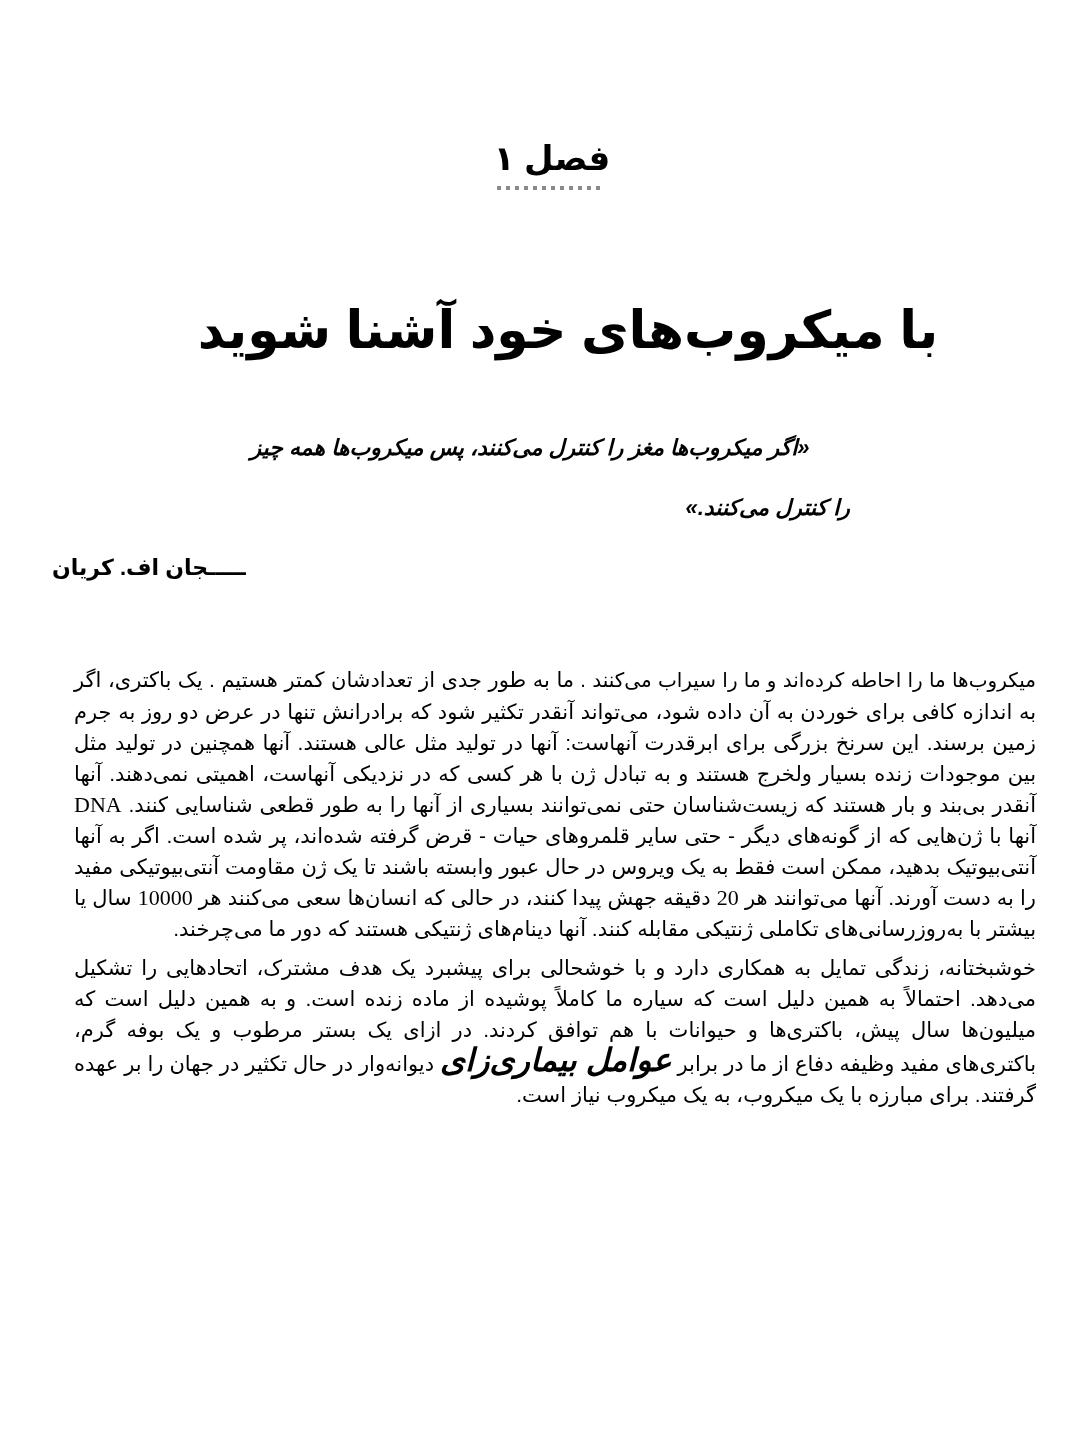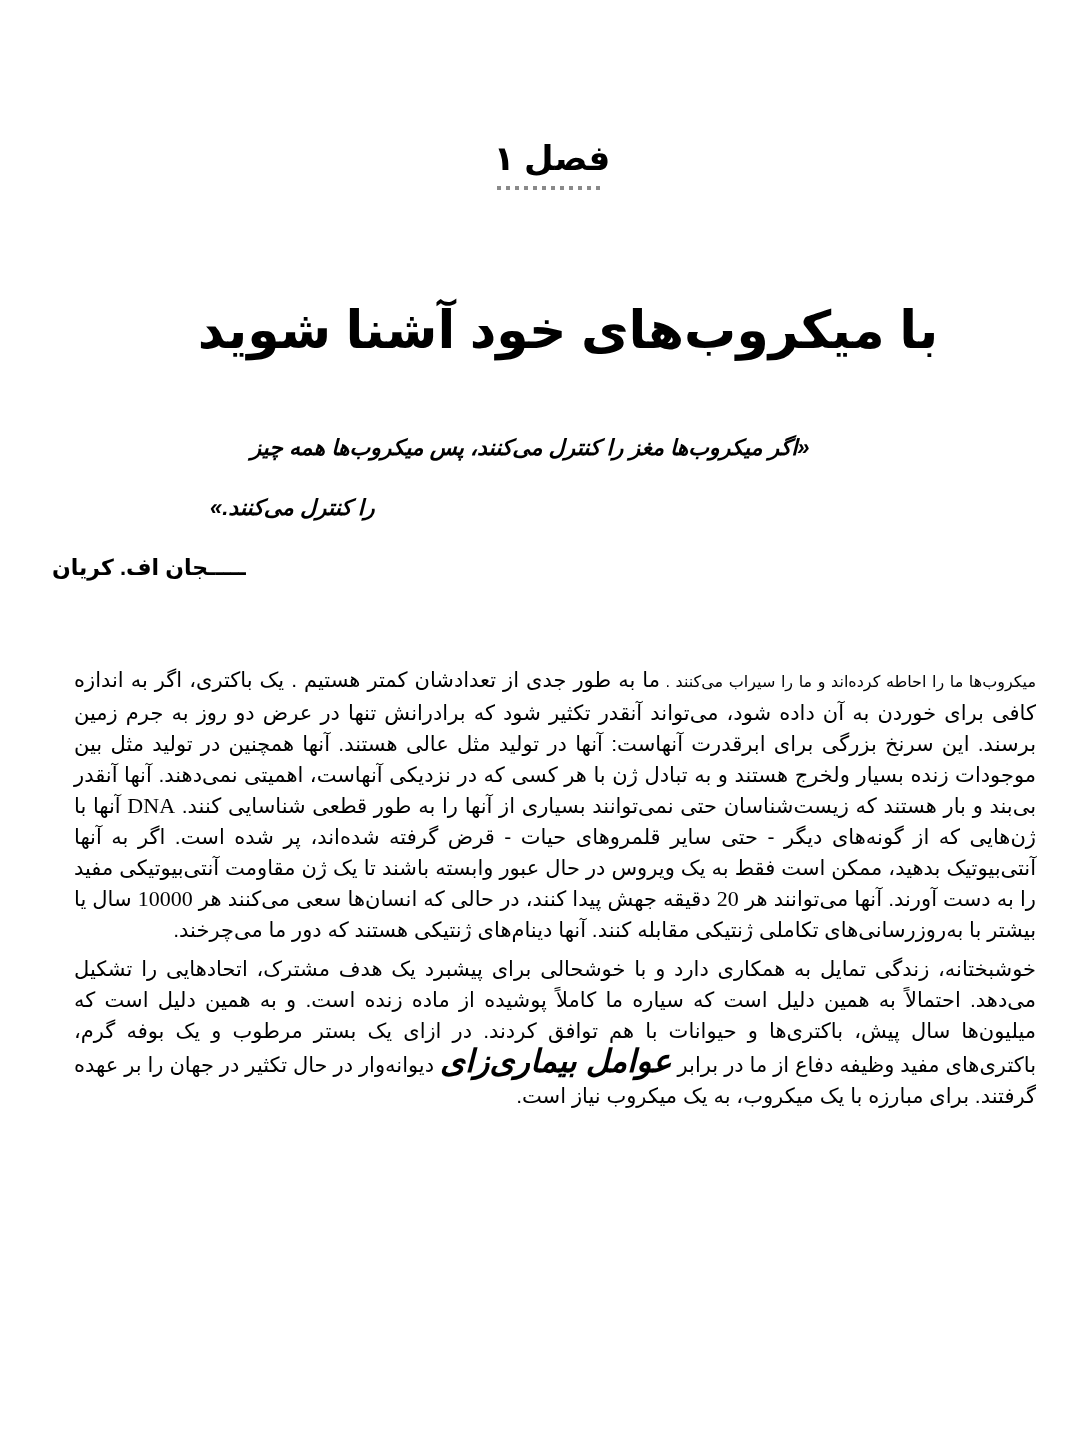--- a/index.html
+++ b/index.html
@@ -64,21 +64,21 @@
       top: 418px;
       left: 210px;
       width: 640px;
       text-align: center;
       font-weight: bold;
       font-style: italic;
       font-size: 22px;
       line-height: 60px;
     }
     .epigraph-line1 { }
-    .epigraph-line2 { text-align: left; padding-right: 0; }
+    .epigraph-line2 { text-align: right; padding-right: 0; }
     .epigraph-author {
       position: absolute;
       top: 550px;
       left: 0;
       width: 1080px;
       text-align: left;
       font-weight: bold;
       font-size: 22px;
       line-height: 36px;
       padding-left: 40px;
@@ -94,21 +94,21 @@
       left: 74px;
       width: 962px;
       font-size: 21px;
       line-height: 31px;
       text-align: justify;
     }
     .body-text p {
       margin: 0 0 8px 0;
     }
     .first-line-small {
-      font-size: 16px;
+      font-size: 20px;
     }
     .latin {
       font-family: "Liberation Serif", "DejaVu Serif", serif;
       font-size: 22px;
     }
     .emph {
       font-weight: bold;
       font-style: italic;
       font-size: 32px;
     }

